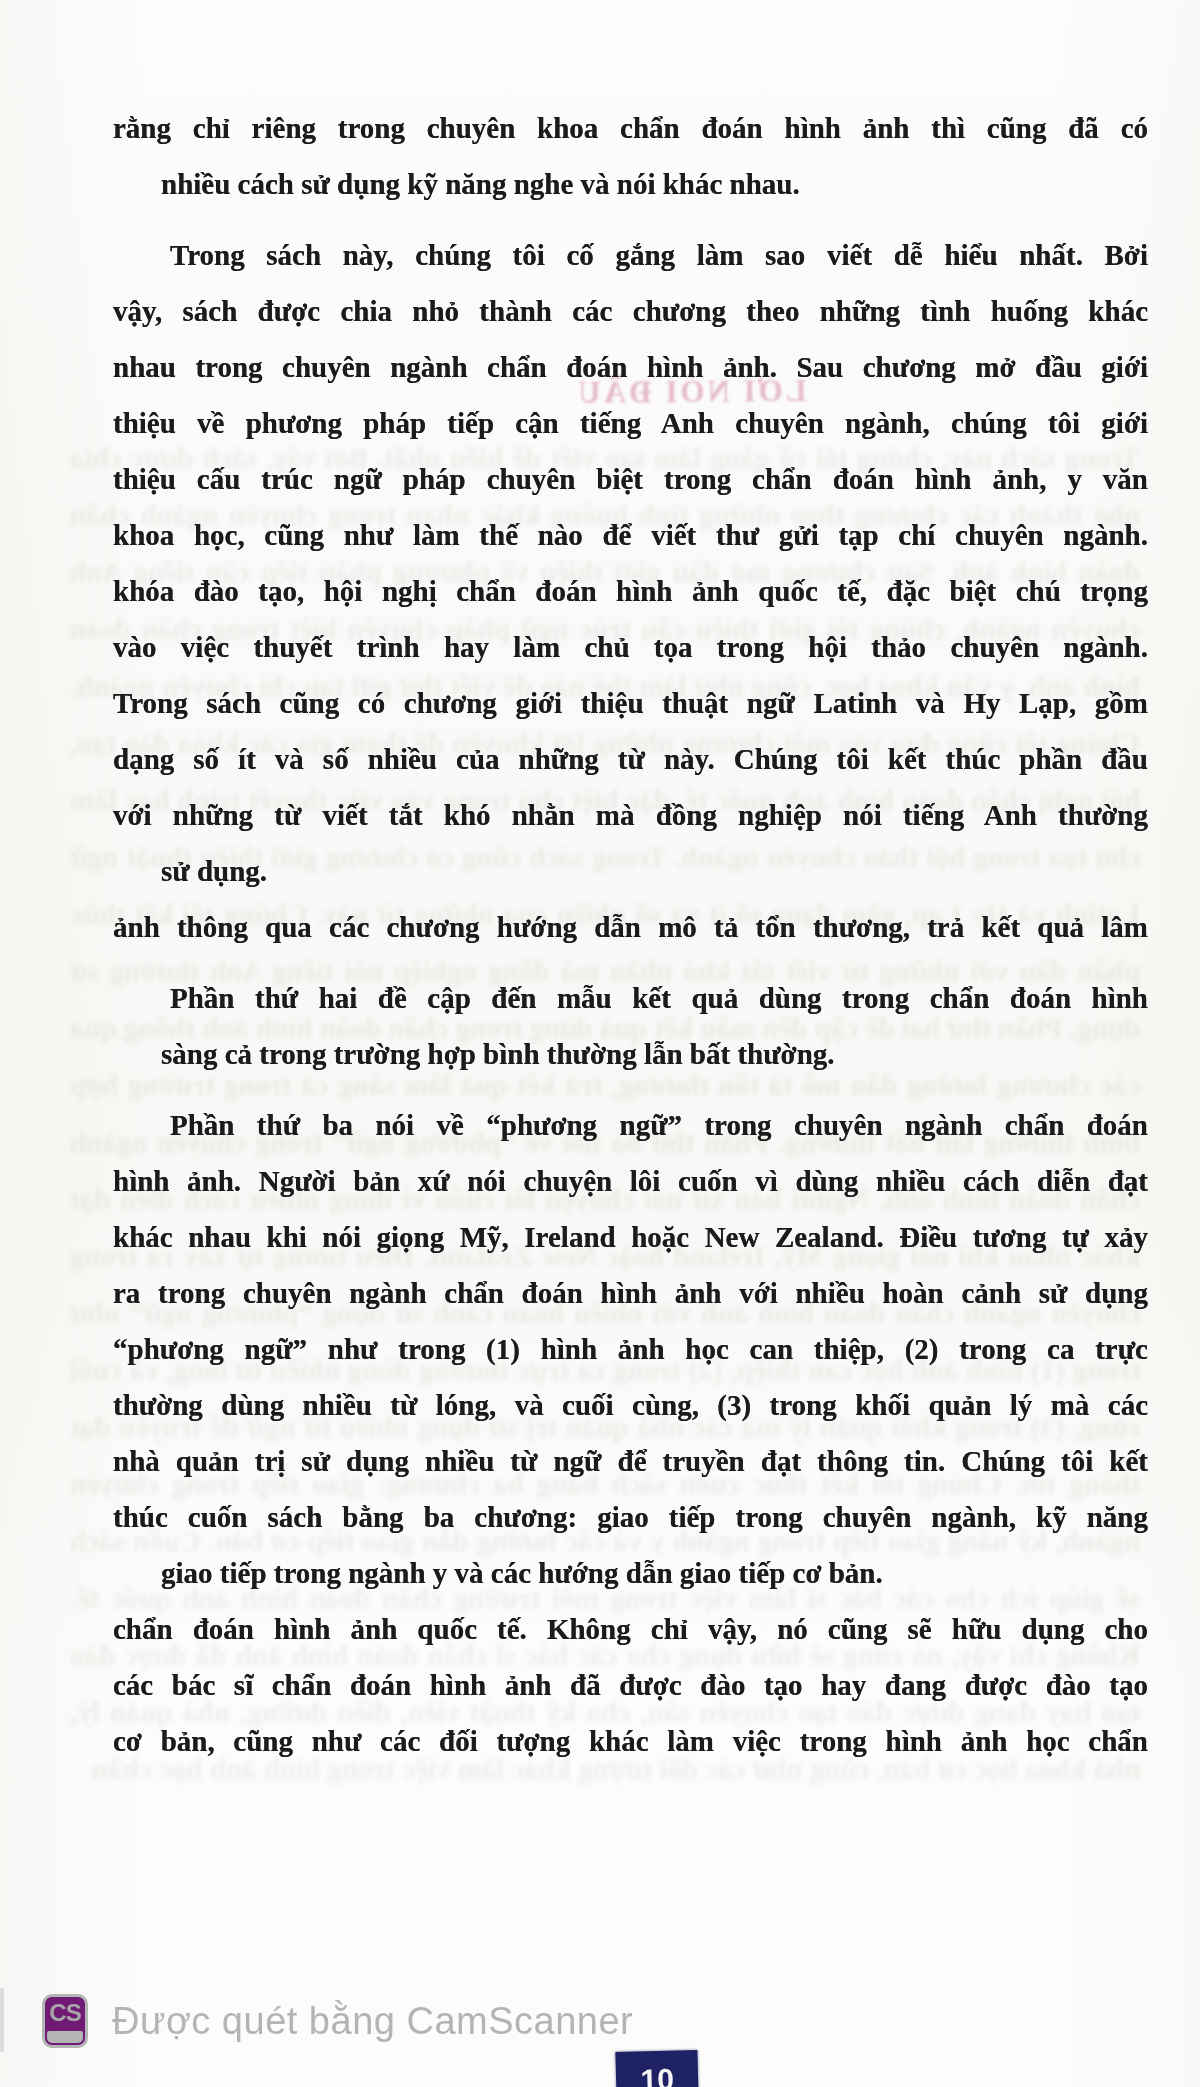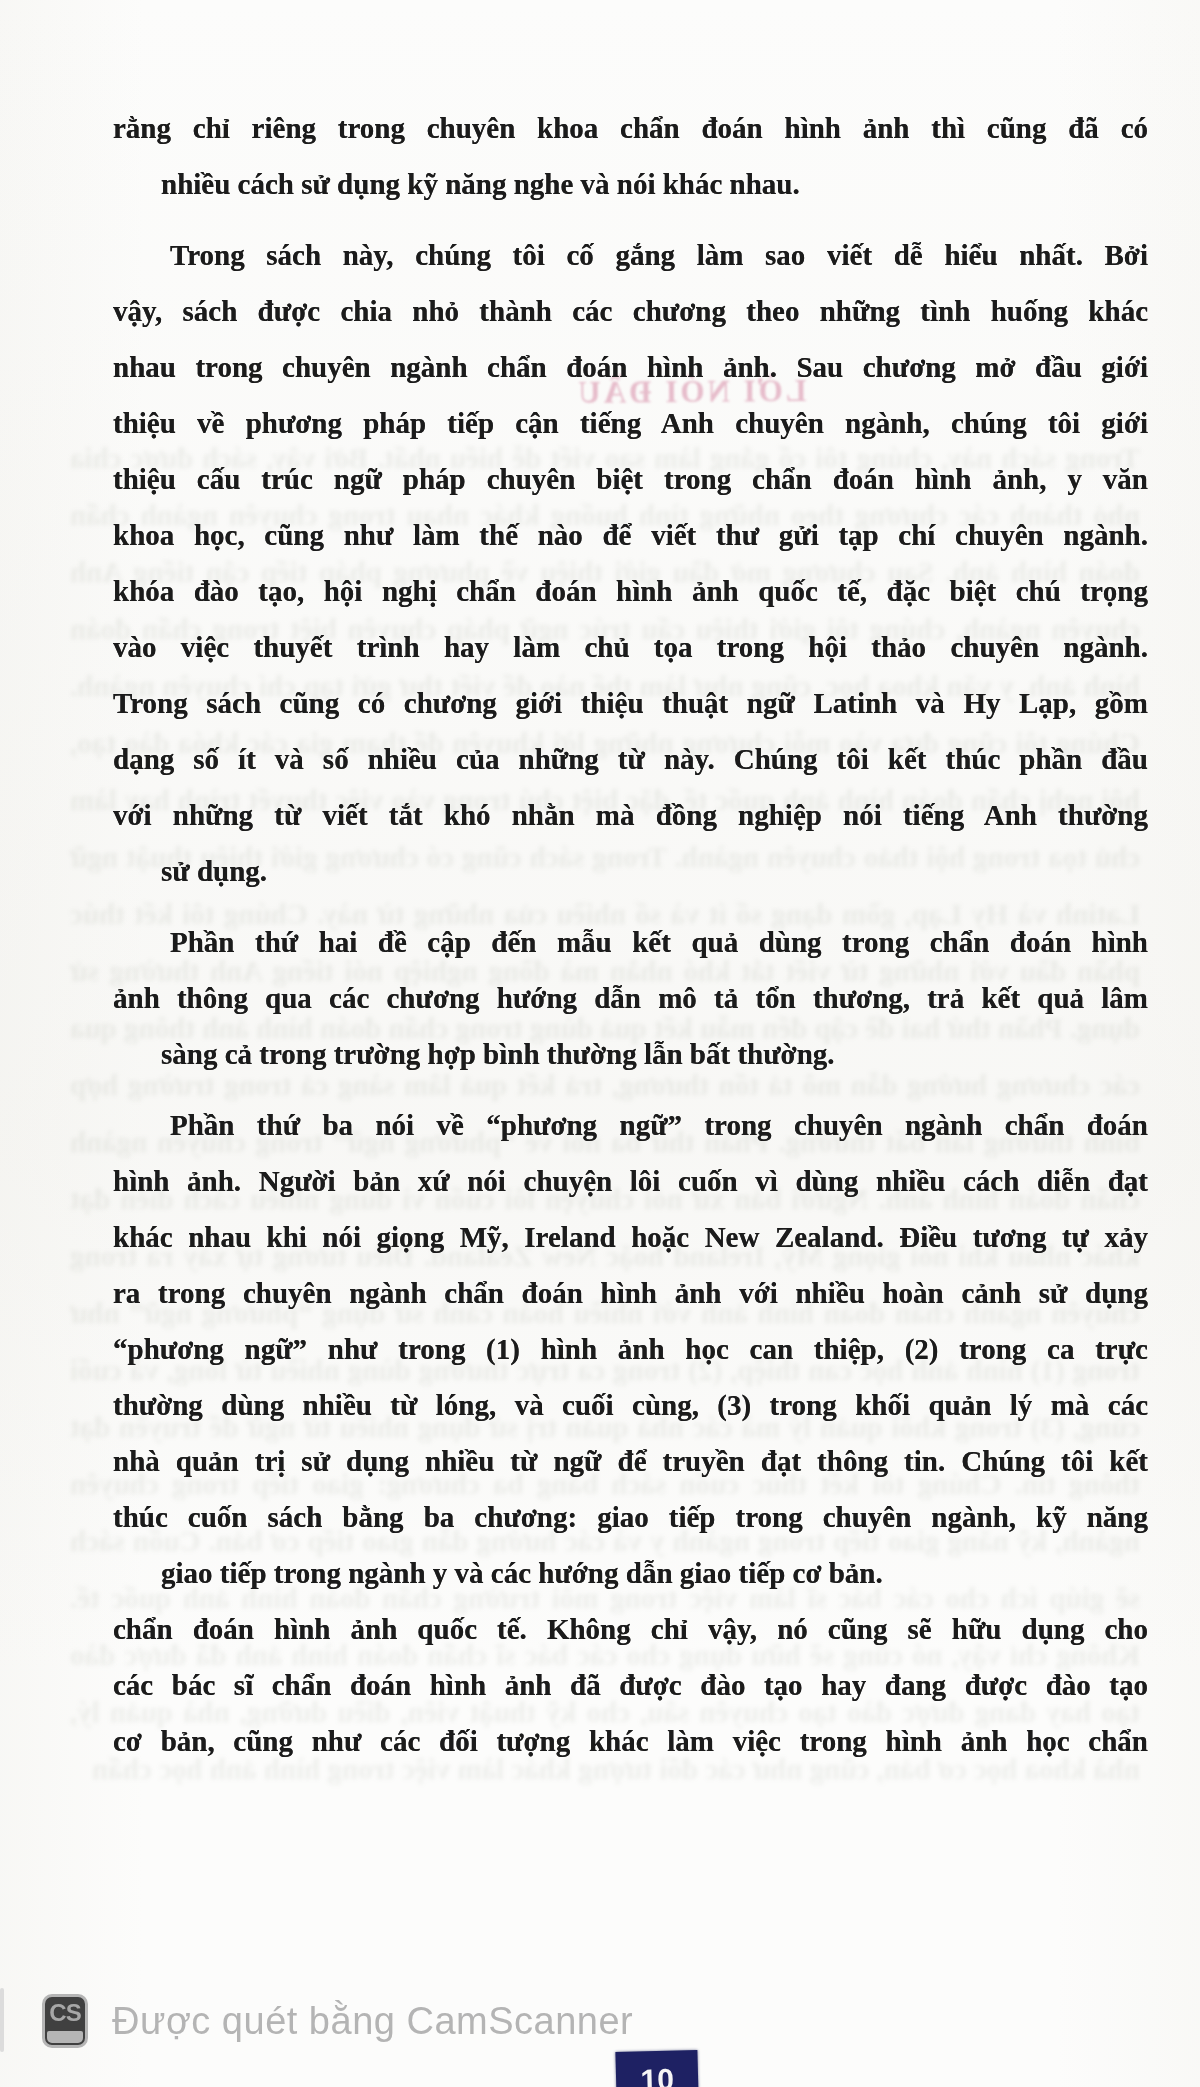--- a/index.html
+++ b/index.html
@@ -81,21 +81,21 @@
     display: flex;
     align-items: center;
     z-index: 3;
   }
   .cs-icon {
     position: relative;
     width: 46px; height: 54px;
     border: 3px solid #b5b5b5;
     border-radius: 10px;
     box-sizing: border-box;
-    background: #404040;
+    background: #701a75;
   }
   .cs-icon .cs-label {
     position: absolute;
     top: 3px; left: 0; right: 0;
     text-align: center;
     font: 700 24px/26px "Liberation Sans", sans-serif;
     letter-spacing: -1px;
     color: #a7a7a7;
   }
   .cs-icon .cs-bar {
@@ -154,22 +154,22 @@
     <div class="line">nhau trong chuyên ngành chẩn đoán hình ảnh. Sau chương mở đầu giới</div>
     <div class="line">thiệu về phương pháp tiếp cận tiếng Anh chuyên ngành, chúng tôi giới</div>
     <div class="line">thiệu cấu trúc ngữ pháp chuyên biệt trong chẩn đoán hình ảnh, y văn</div>
     <div class="line">khoa học, cũng như làm thế nào để viết thư gửi tạp chí chuyên ngành.</div>
     <div class="line">khóa đào tạo, hội nghị chẩn đoán hình ảnh quốc tế, đặc biệt chú trọng</div>
     <div class="line">vào việc thuyết trình hay làm chủ tọa trong hội thảo chuyên ngành.</div>
     <div class="line">Trong sách cũng có chương giới thiệu thuật ngữ Latinh và Hy Lạp, gồm</div>
     <div class="line">dạng số ít và số nhiều của những từ này. Chúng tôi kết thúc phần đầu</div>
     <div class="line">với những từ viết tắt khó nhằn mà đồng nghiệp nói tiếng Anh thường</div>
     <div class="line lastline">sử dụng.</div>
+    <div class="line">ảnh thông qua các chương hướng dẫn mô tả tổn thương, trả kết quả lâm</div>
     <div class="line indent para-start">Phần thứ hai đề cập đến mẫu kết quả dùng trong chẩn đoán hình</div>
-    <div class="line">ảnh thông qua các chương hướng dẫn mô tả tổn thương, trả kết quả lâm</div>
     <div class="line lastline">sàng cả trong trường hợp bình thường lẫn bất thường.</div>
     <div class="line indent para-start">Phần thứ ba nói về “phương ngữ” trong chuyên ngành chẩn đoán</div>
     <div class="line">hình ảnh. Người bản xứ nói chuyện lôi cuốn vì dùng nhiều cách diễn đạt</div>
     <div class="line">khác nhau khi nói giọng Mỹ, Ireland hoặc New Zealand. Điều tương tự xảy</div>
     <div class="line">ra trong chuyên ngành chẩn đoán hình ảnh với nhiều hoàn cảnh sử dụng</div>
     <div class="line">“phương ngữ” như trong (1) hình ảnh học can thiệp, (2) trong ca trực</div>
     <div class="line">thường dùng nhiều từ lóng, và cuối cùng, (3) trong khối quản lý mà các</div>
     <div class="line">nhà quản trị sử dụng nhiều từ ngữ để truyền đạt thông tin. Chúng tôi kết</div>
     <div class="line">thúc cuốn sách bằng ba chương: giao tiếp trong chuyên ngành, kỹ năng</div>
     <div class="line lastline">giao tiếp trong ngành y và các hướng dẫn giao tiếp cơ bản.</div>

